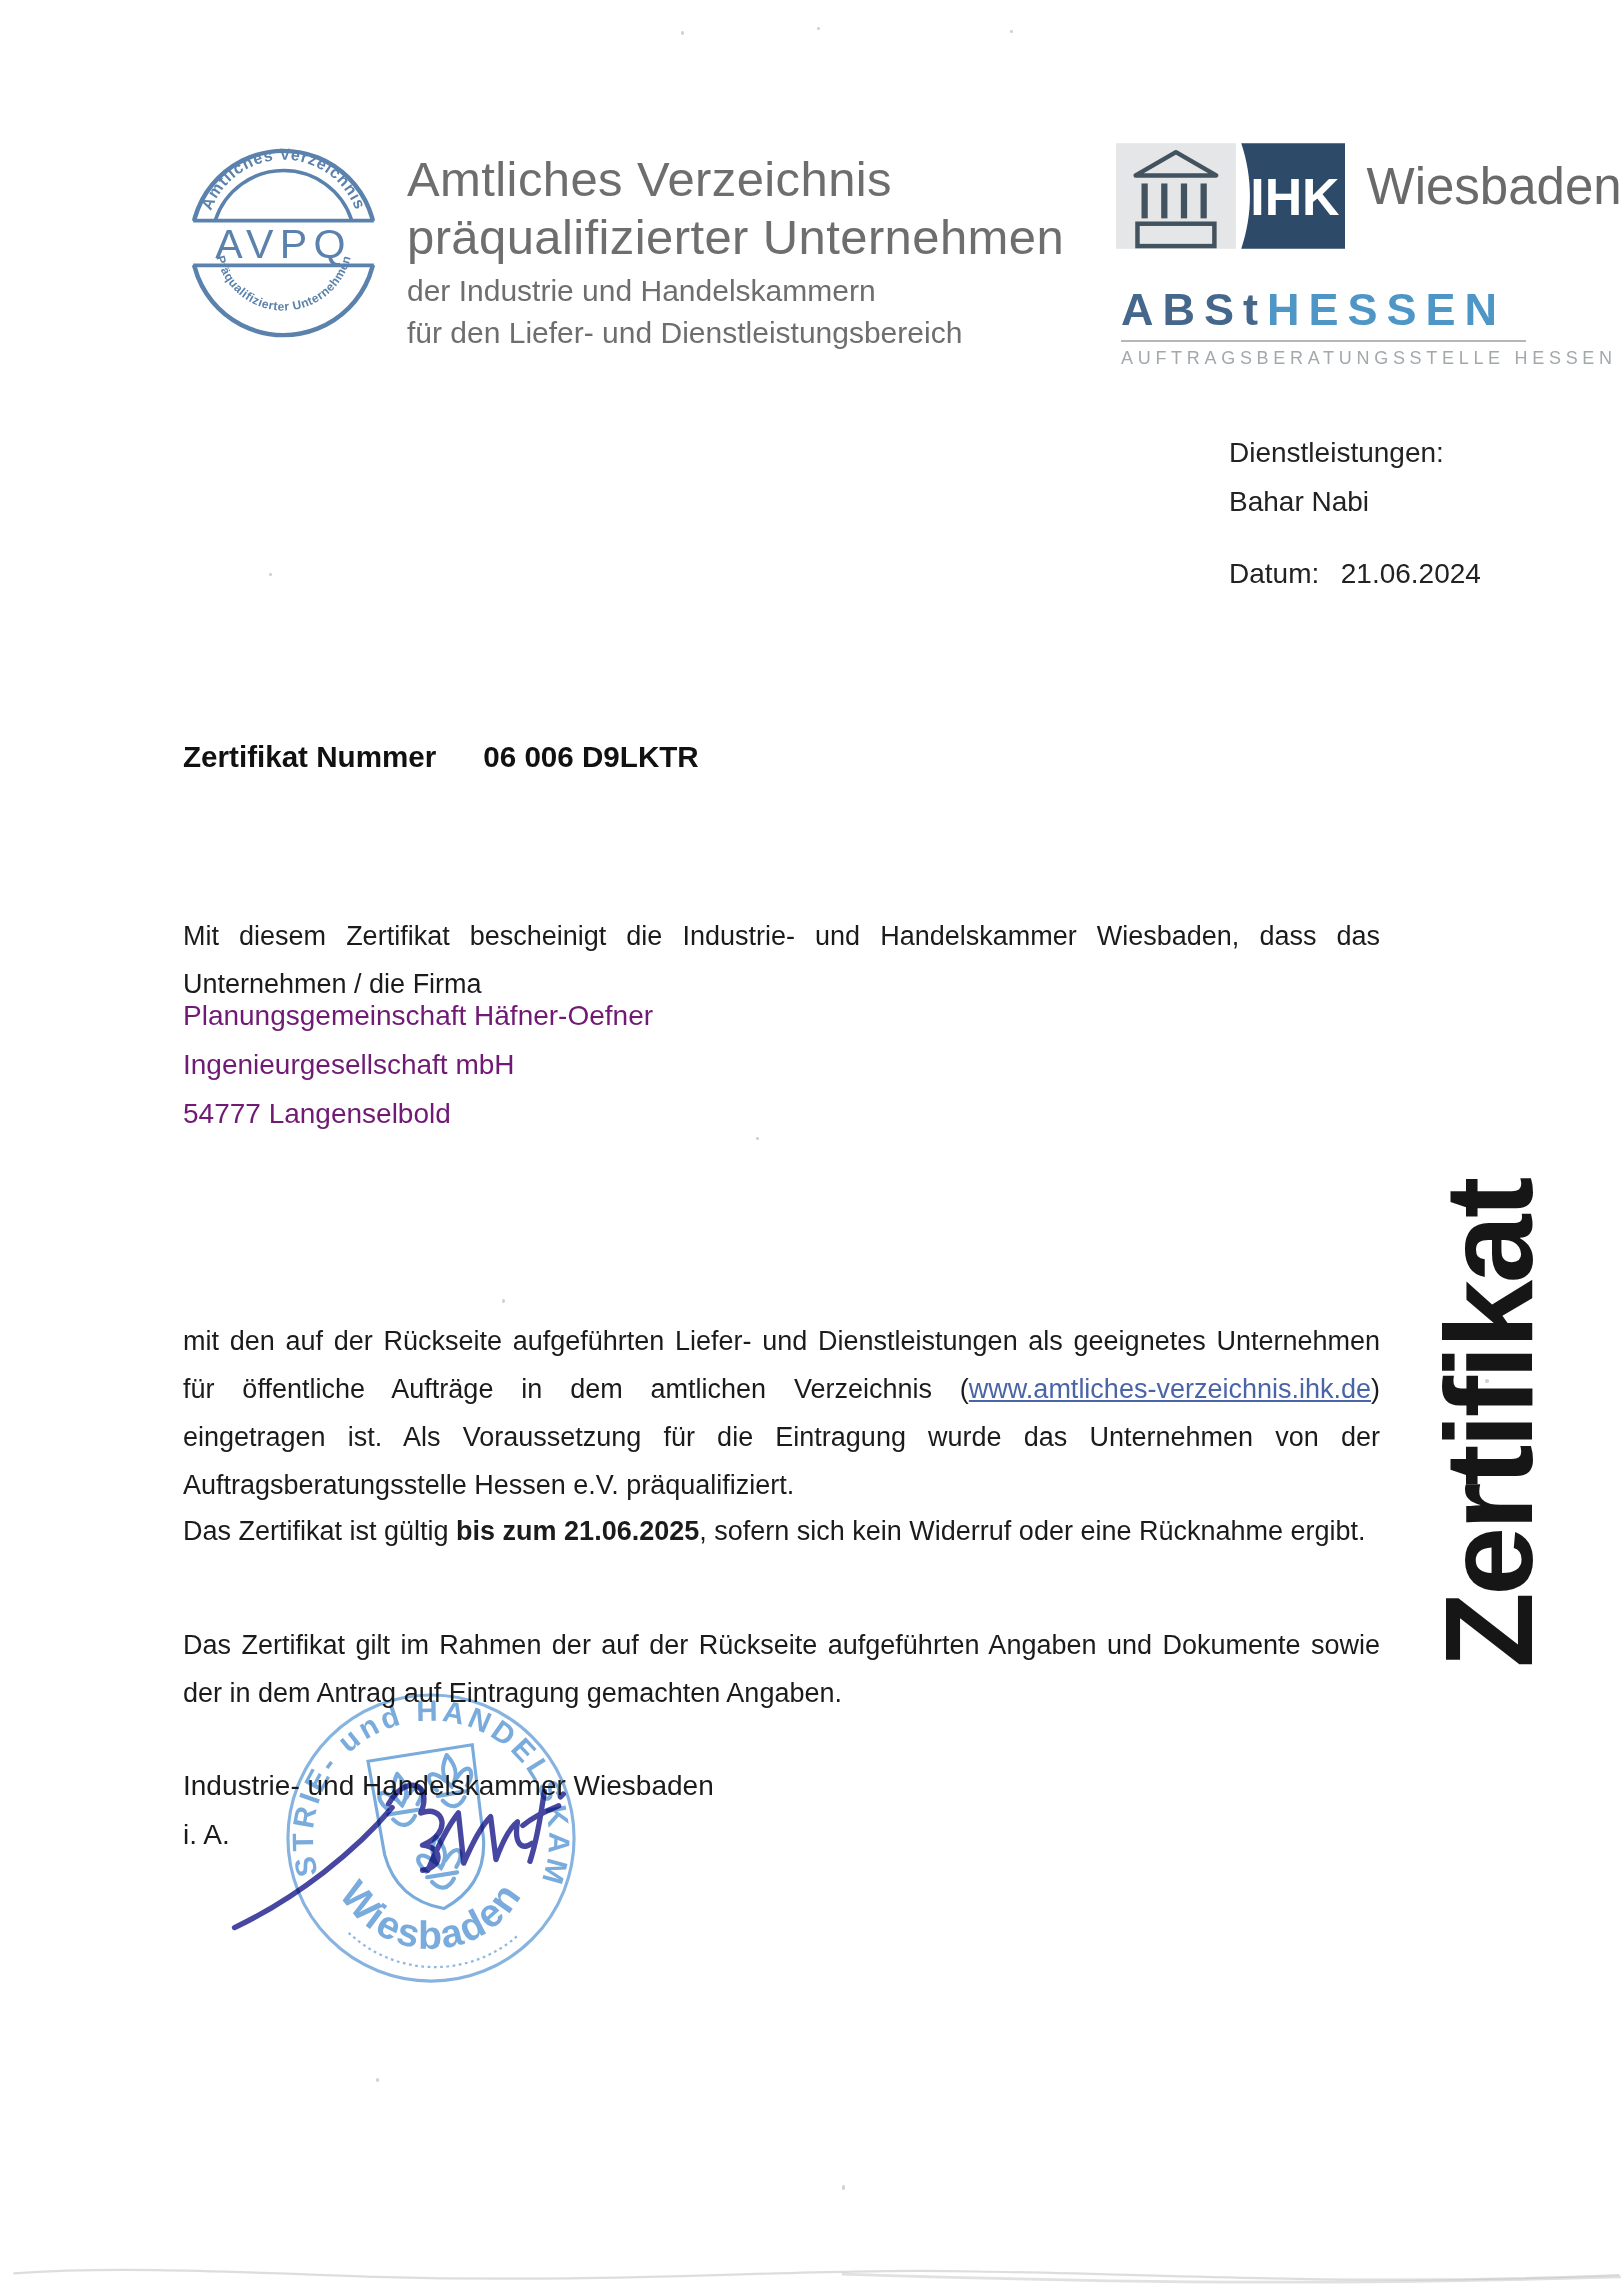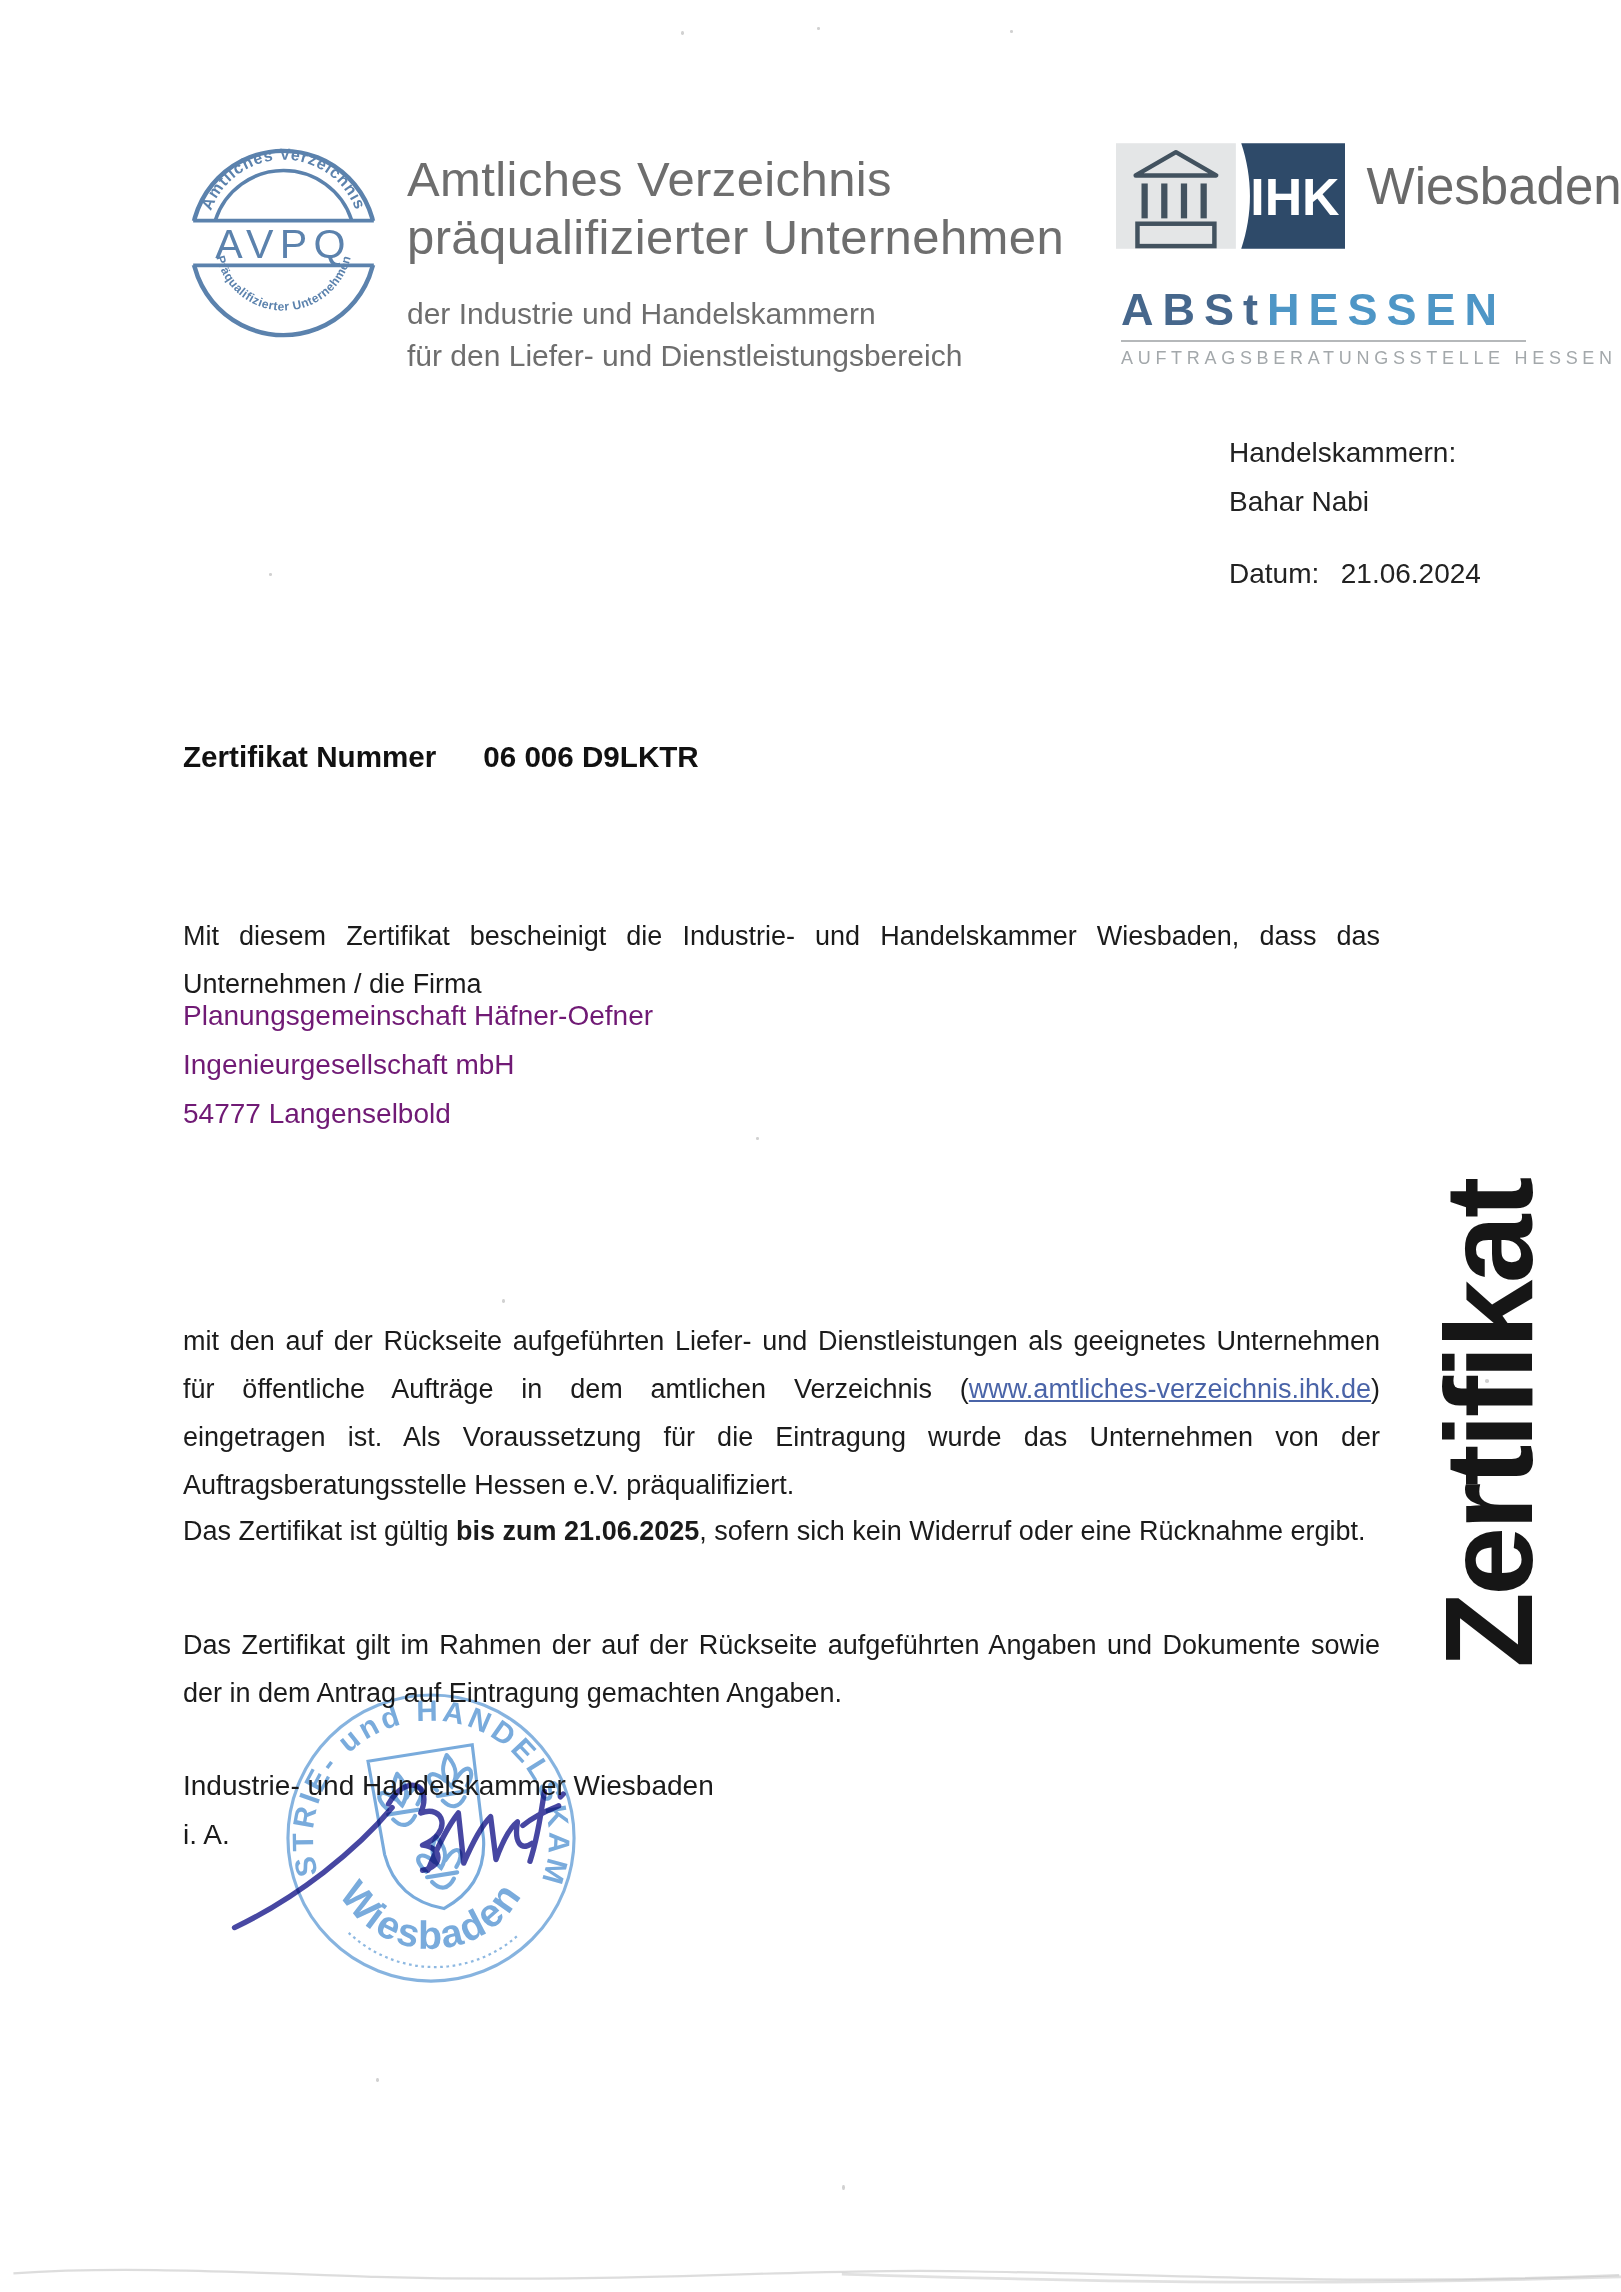--- a/index.html
+++ b/index.html
@@ -5,21 +5,21 @@
   html,body{margin:0;padding:0;background:#ffffff;}
   .page{
     position:relative;width:1621px;height:2293px;background:#ffffff;overflow:hidden;
     font-family:"Liberation Sans",sans-serif;color:#1b1b1b;
   }
   
   .avpq-wrap{position:absolute;left:186px;top:142px;width:195px;height:202px;}
   .header-text{position:absolute;left:407px;top:150px;line-height:1;}
   .header-title{font-size:49px;color:#6e6e6e;letter-spacing:0.4px;line-height:58px;}
   .header-sub{font-size:30px;color:#6e6e6e;line-height:42px;}
-  .header-sub.first{margin-top:27px;}
+  .header-sub.first{margin-top:4px;}
   .ihk-wrap{position:absolute;left:1116px;top:143px;display:flex;align-items:flex-start;}
   .ihk-region{font-size:51px;color:#6a6a6a;padding-top:18px;margin-left:21.5px;line-height:1;}
   .abst-wrap{position:absolute;left:1121px;top:287px;}
   .abst-name{font-size:45px;font-weight:bold;letter-spacing:9px;line-height:1;white-space:nowrap;}
   .abst-dark{color:#46678c;}
   .abst-light{color:#4e96c6;}
   .abst-line{border:none;border-top:2.7px solid #b5b8ba;margin:8px 0 0 0;width:405px;}
   .abst-sub{margin-top:6.3px;font-size:18px;color:#a3a8ab;letter-spacing:4.7px;white-space:nowrap;}
   
   .contact{position:absolute;left:1229px;top:428px;font-size:28px;color:#222;line-height:49px;}
@@ -102,21 +102,21 @@
 
   <div class="abst-wrap">
     <div class="abst-name">
       <span class="abst-dark">ABSt</span><span class="abst-light">HESSEN</span>
     </div>
     <hr class="abst-line">
     <div class="abst-sub">AUFTRAGSBERATUNGSSTELLE HESSEN e.V.</div>
   </div>
 
   <div class="contact">
-    <div>Handelskammern:</div>
+    <div>Dienstleistungen:</div>
     <div>Bahar Nabi</div>
     <div class="date-row">
       <span>Datum:</span><span class="date-value">21.06.2024</span>
     </div>
   </div>
 
   <div class="certnum">
     <span>Zertifikat Nummer</span><span class="value">06 006 D9LKTR</span>
   </div>
 

